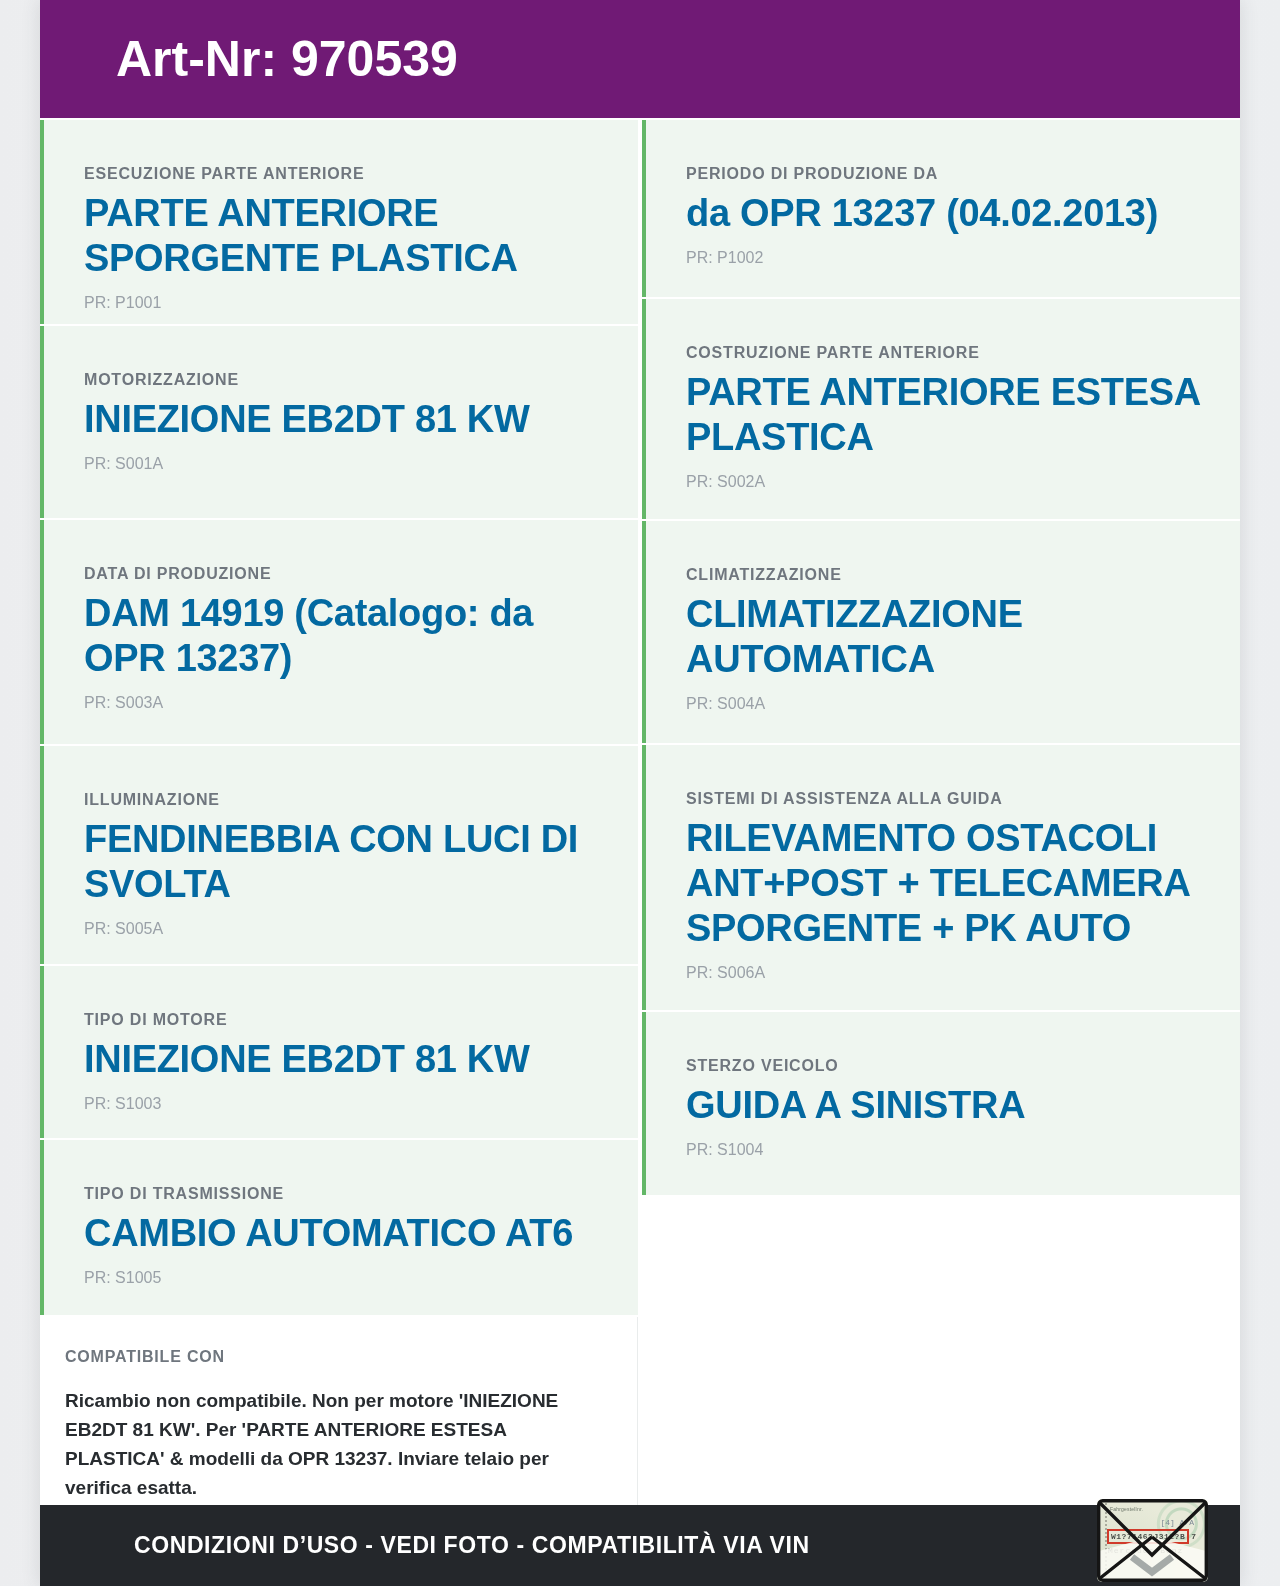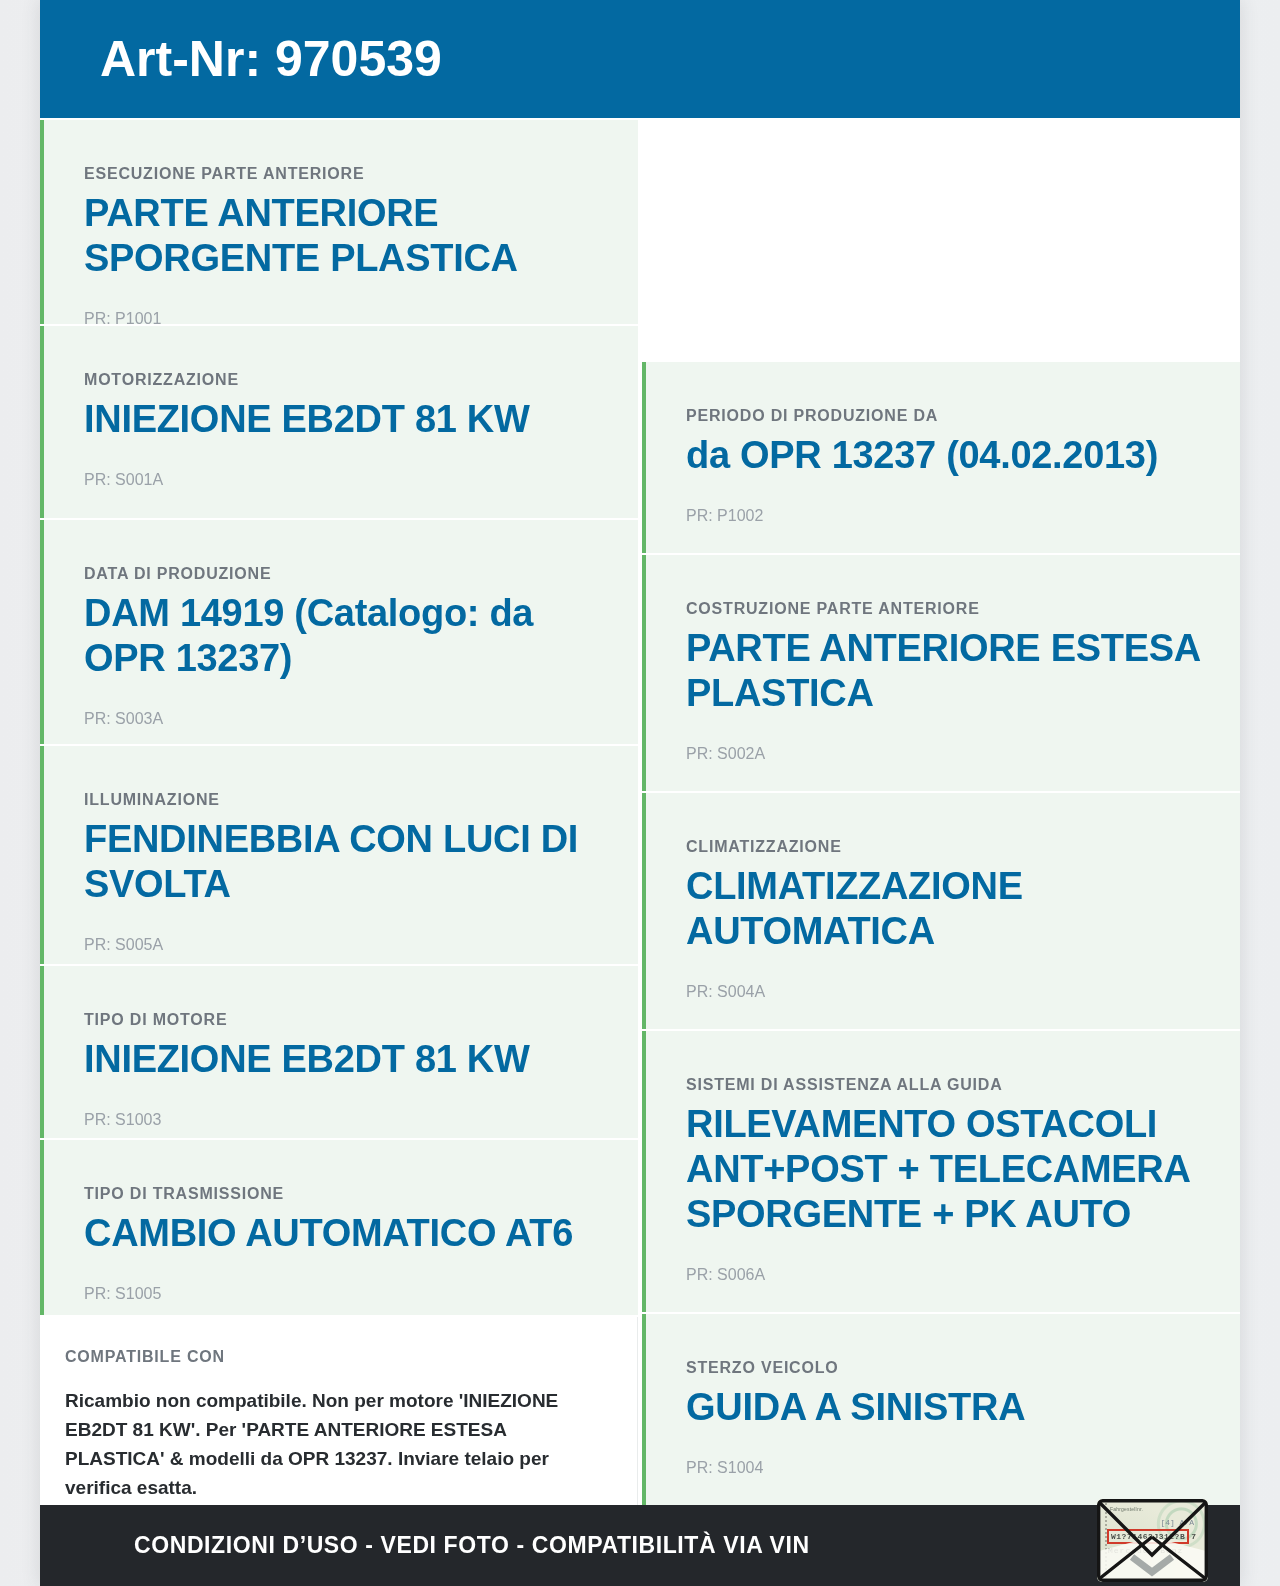--- a/index.html
+++ b/index.html
@@ -10,44 +10,44 @@
     position:relative; overflow:hidden;
   }
   .page { position:relative; width:1280px; height:1586px; }
   .sheet {
     position:absolute; left:40px; top:0; width:1200px; height:1586px;
     background:#FFFFFF; display:flex; flex-direction:column;
     box-shadow:0 0 18px rgba(60,64,70,.14);
   }
   
   .hdr {
-    height:118px; background:#0369a1; flex:0 0 auto;
-    display:flex; align-items:center; padding-left:60px;
+    height:118px; background:#701a75; flex:0 0 auto;
+    display:flex; align-items:center; padding-left:76px;
   }
   .hdr h1 {
     color:#FFFFFF; font-size:50px; font-weight:700; letter-spacing:0;
   }
   
   .columns { flex:1 1 auto; display:flex; gap:4px; overflow:hidden; background:#FFFFFF; }
-  .col { flex:1 1 0; display:flex; flex-direction:column;justify-content:flex-end; }
+  .col { flex:1 1 0; display:flex; flex-direction:column; }
   .card {
     margin-top:2px;
     background:#EFF6F0; border-left:4px solid #63B767;
     padding:44px 16px 28px 40px;
   }
   .card .lbl {
     font-size:16px; font-weight:700; color:#6F767E;
     letter-spacing:.8px; line-height:19px; text-transform:uppercase;
   }
   .card .val {
     margin-top:8px; font-size:38px; font-weight:700; color:#0369a1;
     line-height:45px; letter-spacing:-.3px; white-space:pre-line;
   }
   .card .pr {
-    margin-top:28px; font-size:16px; font-weight:400; color:#9AA1A8; line-height:19px;
+    margin-top:12px; font-size:16px; font-weight:400; color:#9AA1A8; line-height:19px;
   }
   
   .col-left  .card:nth-child(1){min-height:204px}
   .col-left  .card:nth-child(2){min-height:192px}
   .col-left  .card:nth-child(3){min-height:224px}
   .col-left  .card:nth-child(4){min-height:218px}
   .col-left  .card:nth-child(5){min-height:172px}
   .col-left  .card:nth-child(6){min-height:175px}
   .col-right .card:nth-child(1){min-height:177px}
   .col-right .card:nth-child(2){min-height:219px}

